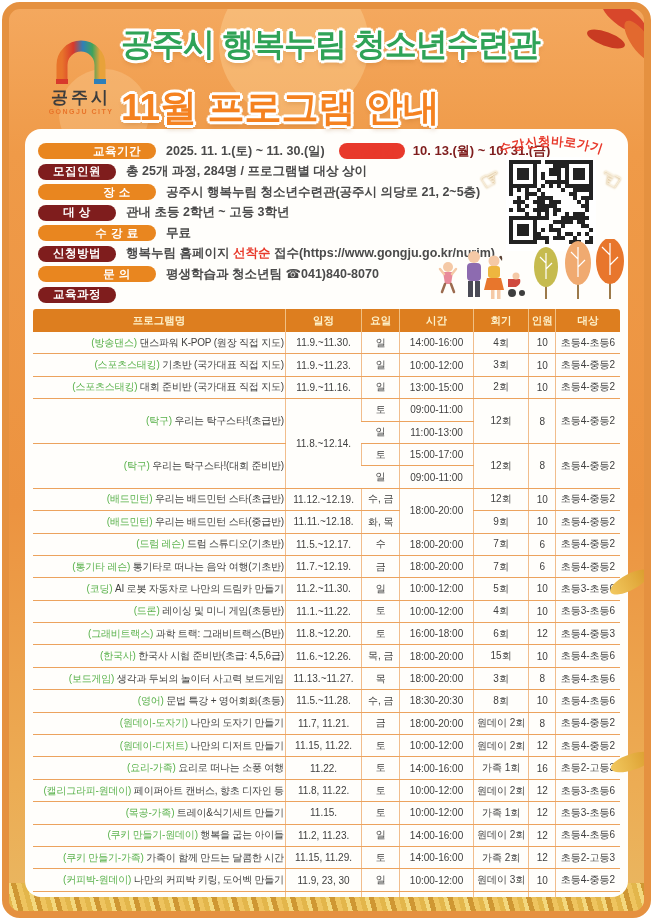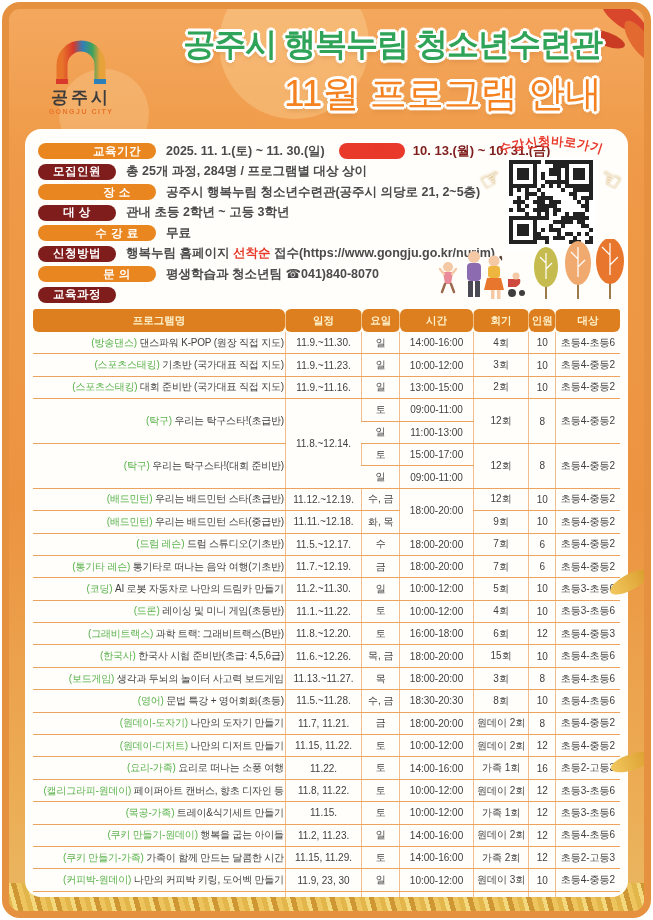--- a/index.html
+++ b/index.html
@@ -16,23 +16,23 @@
          background:repeating-linear-gradient(75deg,#e3b64b 0 5px,#f3d87e 5px 9px,#cf9733 9px 14px,#eec45f 14px 19px);}
   .goldleaf{position:absolute;width:44px;height:16px;border-radius:50%;z-index:3;
             background:linear-gradient(90deg,#f2c85e,#d99a2b);}
   .gl1{right:-8px;top:565px;transform:rotate(-28deg);}
   .gl2{right:-10px;top:745px;transform:rotate(-18deg);}
   
   .logo{position:absolute;left:26px;top:30px;width:92px;text-align:center;z-index:4;}
   .logo-name{font-size:17px;font-weight:bold;color:#3d3d3d;letter-spacing:3px;line-height:1.1;}
   .logo-sub{font-size:7px;font-weight:bold;color:#e8742a;letter-spacing:1.5px;}
   
-  .titles{position:absolute;left:112px;right:42px;top:14px;text-align:right;z-index:4;}
+  .titles{position:absolute;left:112px;right:42px;top:14px;text-align:left;z-index:4;}
   .t1{font-size:32px;font-weight:bold;color:#2fa357;letter-spacing:-1px;}
-  .t2{font-size:37px;font-weight:normal;color:#f58220;margin-top:2px;letter-spacing:0px;}
+  .t2{font-size:37px;font-weight:bold;color:#f58220;margin-top:16px;letter-spacing:0px;}
   .outline{text-shadow:-2px -2px 0 #fff,2px -2px 0 #fff,-2px 2px 0 #fff,2px 2px 0 #fff,
             -3px 0 0 #fff,3px 0 0 #fff,0 -3px 0 #fff,0 3px 0 #fff,0 4px 5px rgba(140,70,0,.28);}
   
   .panel{position:absolute;left:16px;right:16px;top:120px;bottom:14px;background:#fffefb;
          border-radius:16px;z-index:2;overflow:hidden;}
   .info-area{position:relative;height:176px;padding:12px 0 0 13px;box-sizing:border-box;}
   .info-row{display:flex;align-items:center;height:20.5px;font-size:12.5px;font-weight:bold;color:#4a4a4a;}
   .pill{flex:0 0 78px;height:16px;border-radius:9px;color:#fff;font-size:11.5px;font-weight:bold;
         display:flex;align-items:center;justify-content:center;margin-right:10px;letter-spacing:.5px;}
   .pill.orange{background:#e9861f;padding-left:40px;}
@@ -51,21 +51,21 @@
   .hand-r{right:-4px;top:32px;transform:rotate(28deg);}
   
   .decor-family{position:absolute;right:100px;top:116px;}
   .decor-trees{position:absolute;right:2px;top:110px;}
   
   table{width:calc(100% - 16px);margin:4px auto 0;border-collapse:collapse;table-layout:fixed;
         font-size:10px;color:#404040;}
   col.c-name{width:43%;} col.c-date{width:13%;} col.c-day{width:6.5%;} col.c-time{width:12.5%;}
   col.c-sess{width:9.5%;} col.c-cap{width:4.5%;} col.c-tgt{width:11%;}
   thead th{background:#dd7e1f;color:#fdf0c8;font-weight:bold;font-size:10.5px;height:21px;
-           border-left:1px solid rgba(255,245,215,.55);border-radius:6px;}
+           border-left:1px solid rgba(255,245,215,.55);}
   thead th:first-child{border-left:none;border-top-left-radius:3px;}
   thead th:last-child{border-top-right-radius:3px;}
   tbody td{border-bottom:1px solid #eca35e;border-left:1px solid #f1bd8c;text-align:center;
            padding:2px 1px;height:17.4px;white-space:nowrap;overflow:hidden;}
   tbody td:first-child{border-left:none;}
   td.name{text-align:right;padding-left:6px;letter-spacing:-0.2px;}
   .tag{color:#58b14a;}
 </style>
 </head>
 <body>

